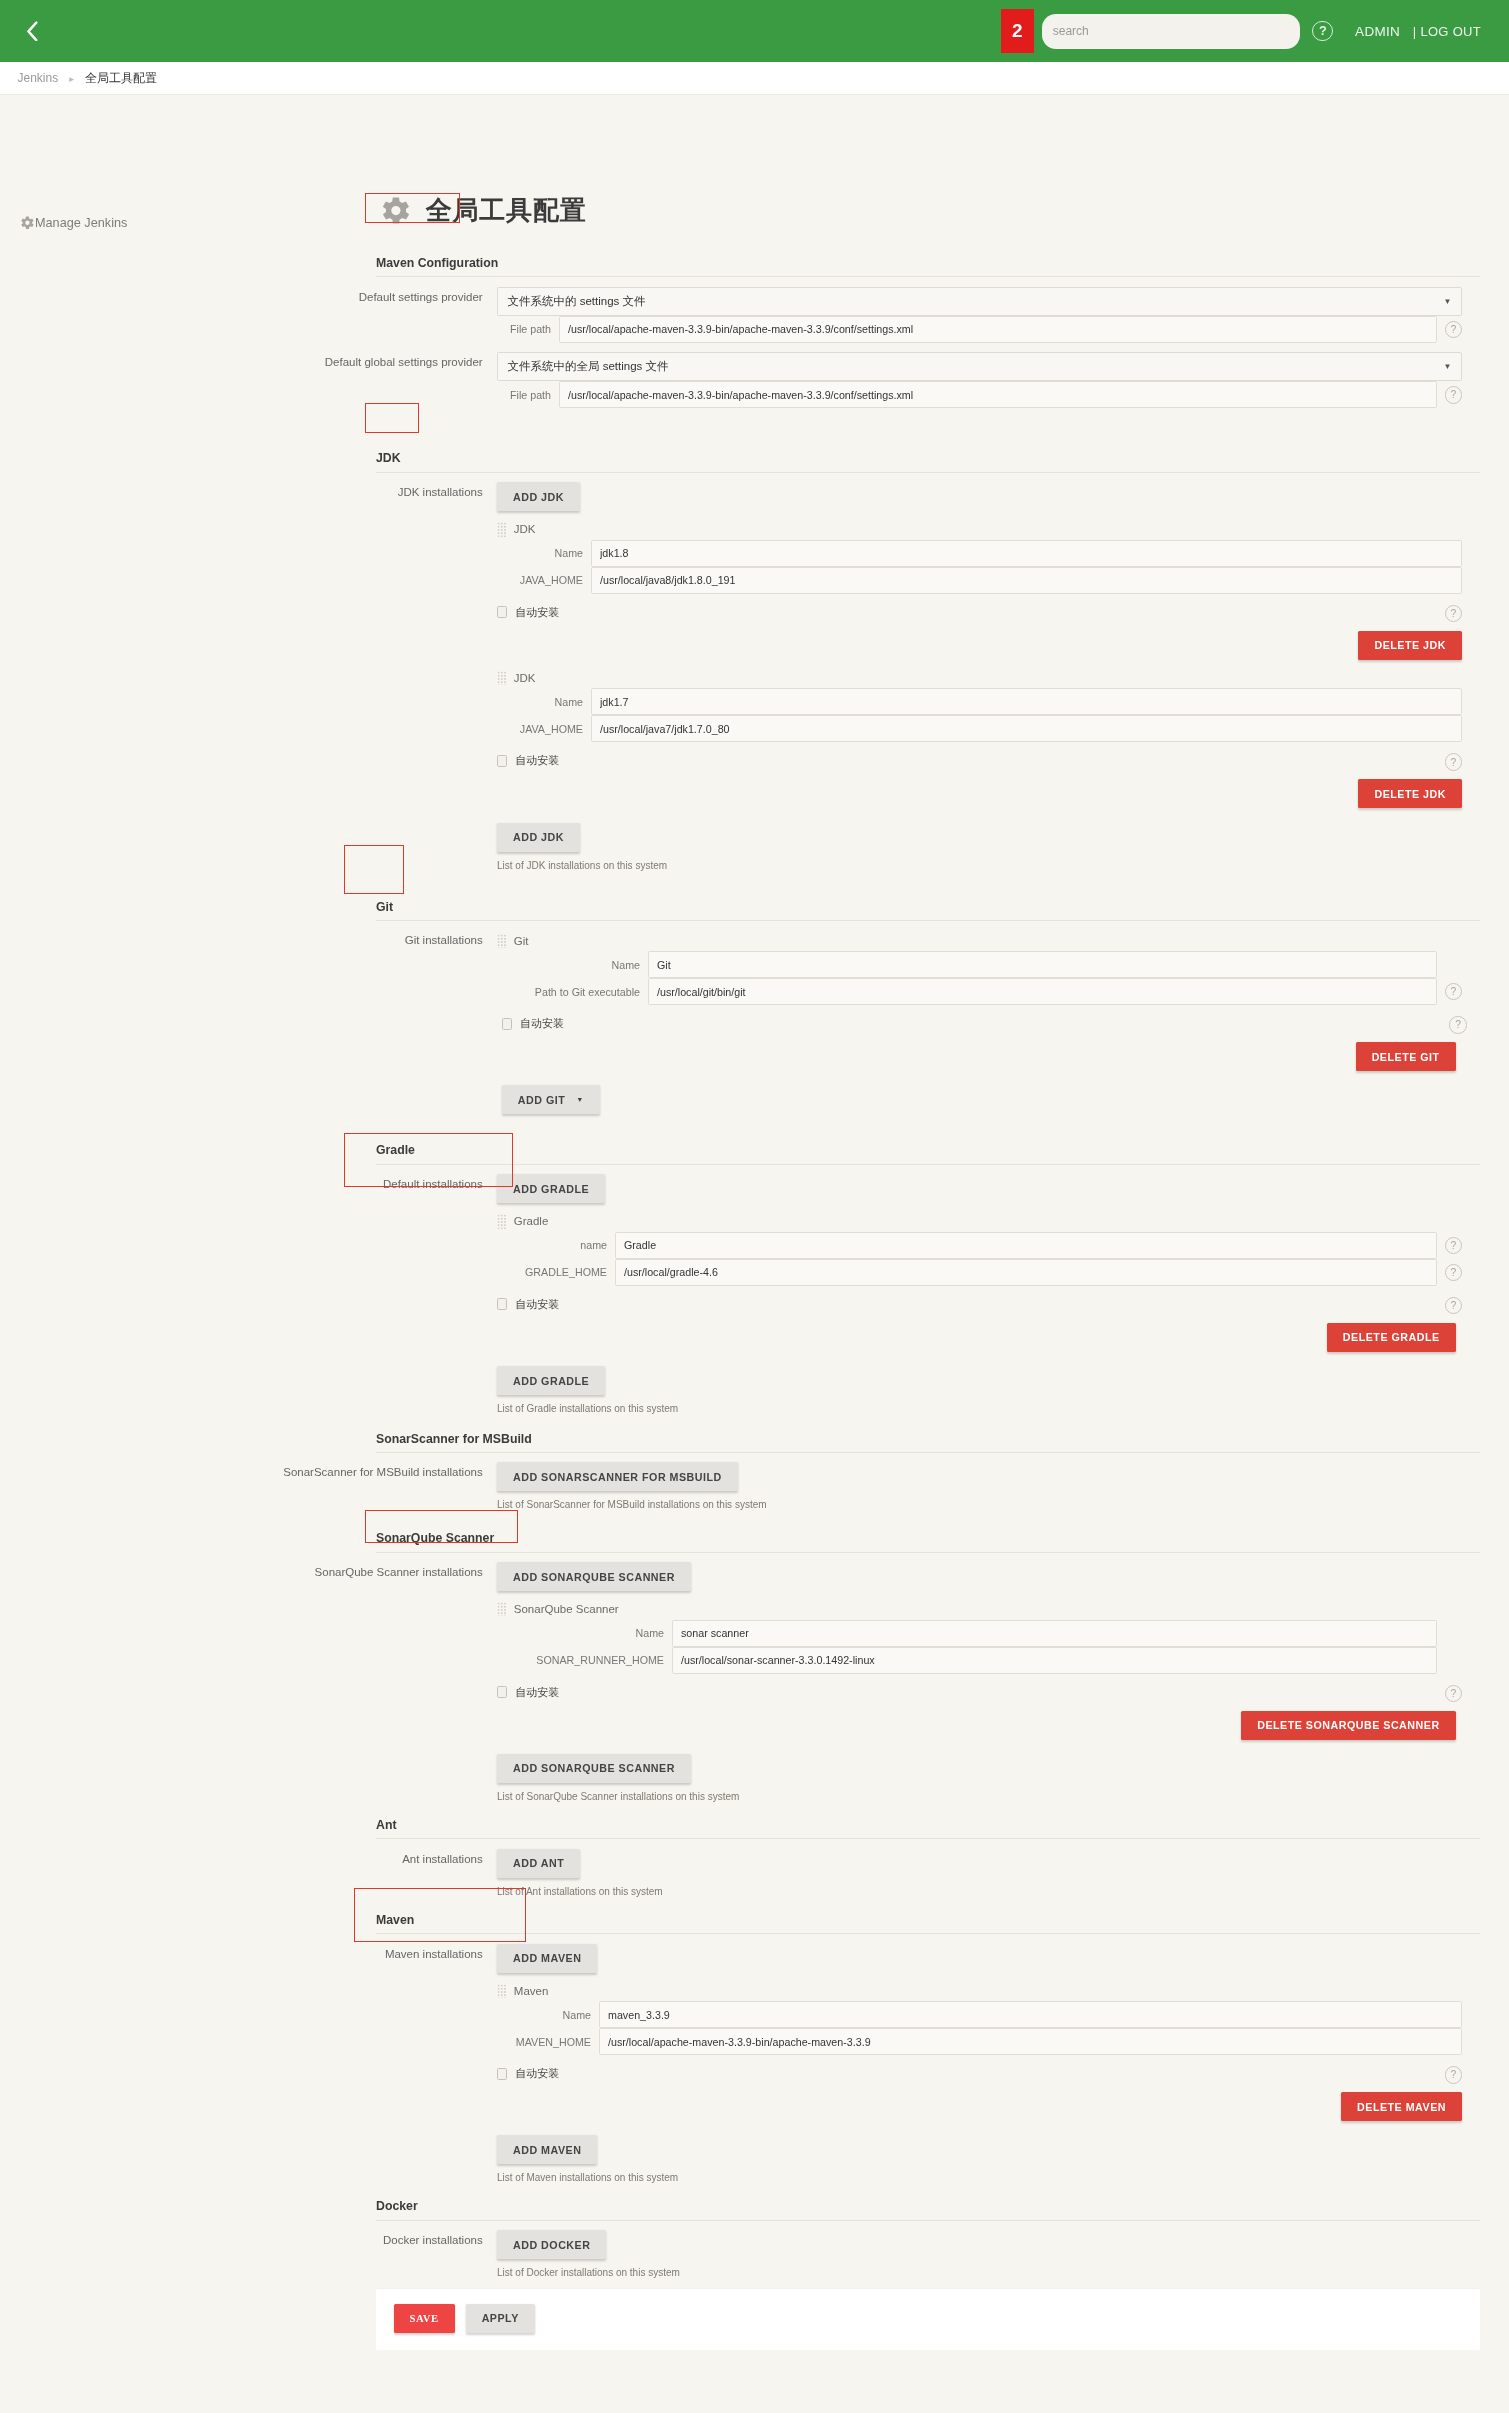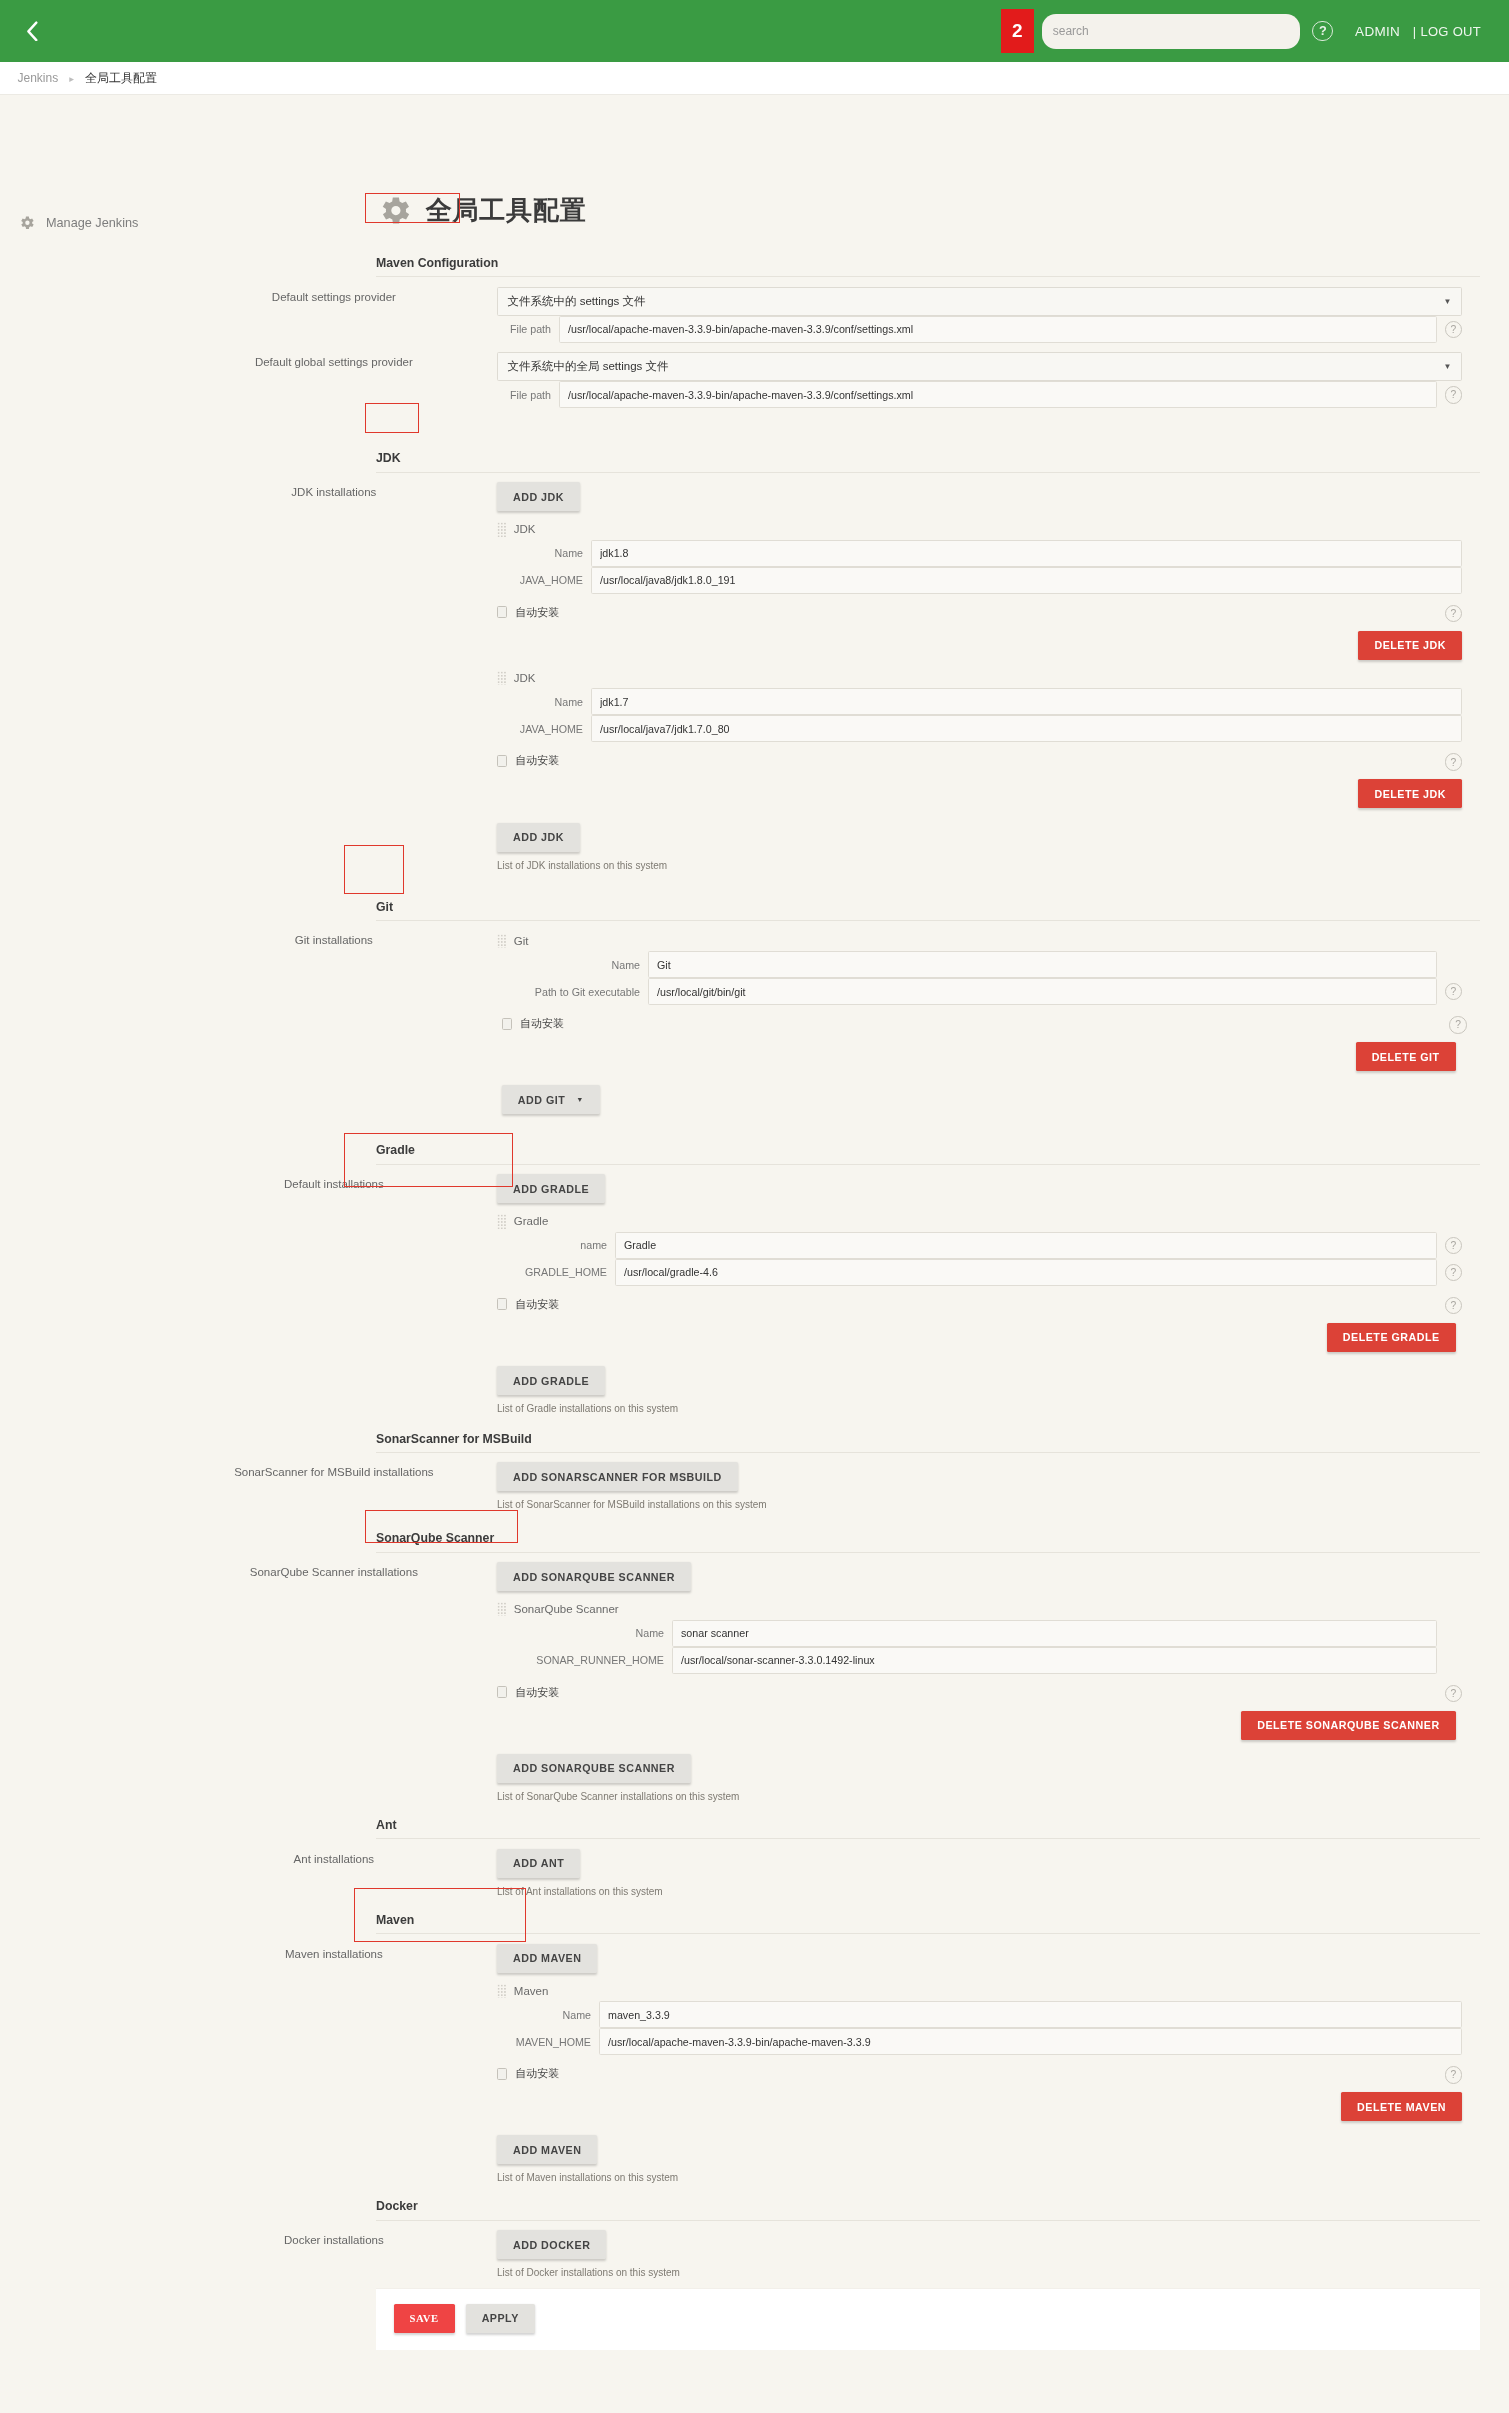--- a/index.html
+++ b/index.html
@@ -60,21 +60,21 @@
   .bc-link{ color:#999; cursor:pointer; }
   .bc-sep{ color:#bdbdbd; margin:0 11px; font-size:9.5px; }
   .bc-current{ color:#333; }
 
   
   .page{ display:flex; align-items:flex-start; }
   .sidebar{
     width:185px; padding-top:119px; flex:none;
   }
   .side-item{
-    display:flex; align-items:center; gap:11px; padding-left:17.5px;
+    display:flex; align-items:center; padding-left:17.5px;
     cursor:pointer; color:#7d7d7d; font-size:12.7px;
   }
   .gear-small{ width:17.5px; height:17.5px; flex:none; }
 
   .content{
     flex:1; padding-top:97px; padding-right:16px; position:relative;
   }
   .page-title{
     display:flex; align-items:center; gap:12.7px;
     margin-left:191px; margin-bottom:27px;
@@ -86,21 +86,21 @@
 
   
   .section-head{
     margin-left:191px; padding-bottom:6.4px;
     font-size:12.3px; font-weight:bold; color:#3b3b3b;
     border-bottom:0.8px solid #e6e3db; margin-right:14.3px;
   }
 
   .row{ display:flex; align-items:flex-start; margin-top:9.5px; }
   .row-label{
-    width:312px; flex:none; text-align:center; padding-right:14.3px;
+    width:312px; flex:none; text-align:right; padding-right:14.3px;
     color:#666; font-size:11.5px; padding-top:4px;
   }
   .row-body{ flex:1; position:relative; padding-right:32px; }
 
   .sel{
     width:100%; height:29px; background:#f8f7f3;
     border:0.8px solid #dedbd3; border-radius:1.6px;
     display:flex; align-items:center; padding:0 9.5px;
     font-size:11.5px; color:#333; cursor:pointer;
   }

